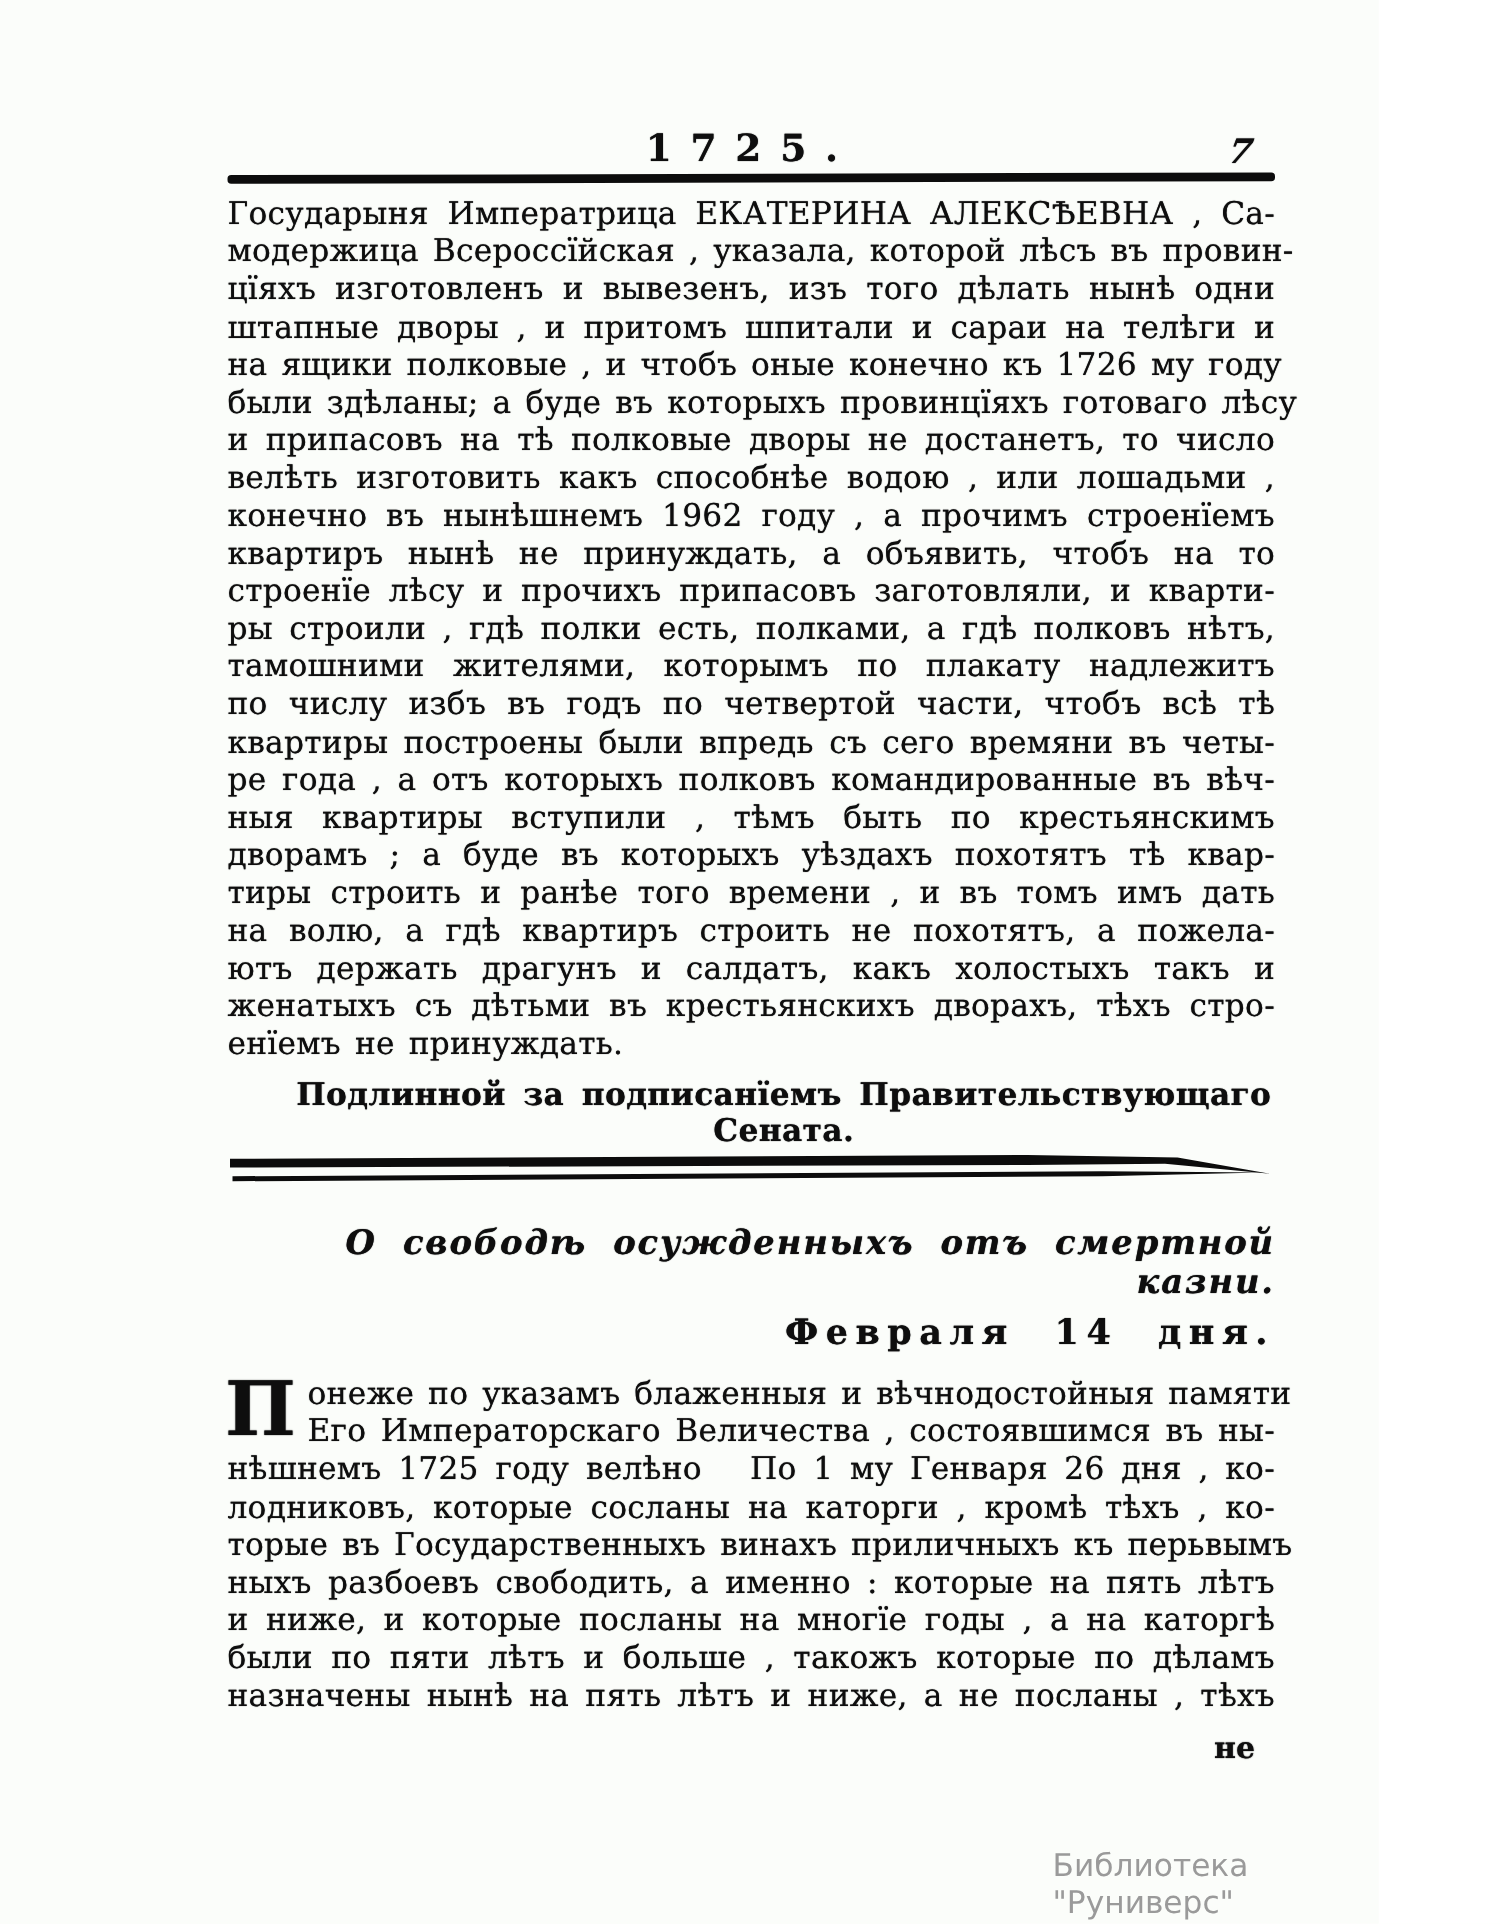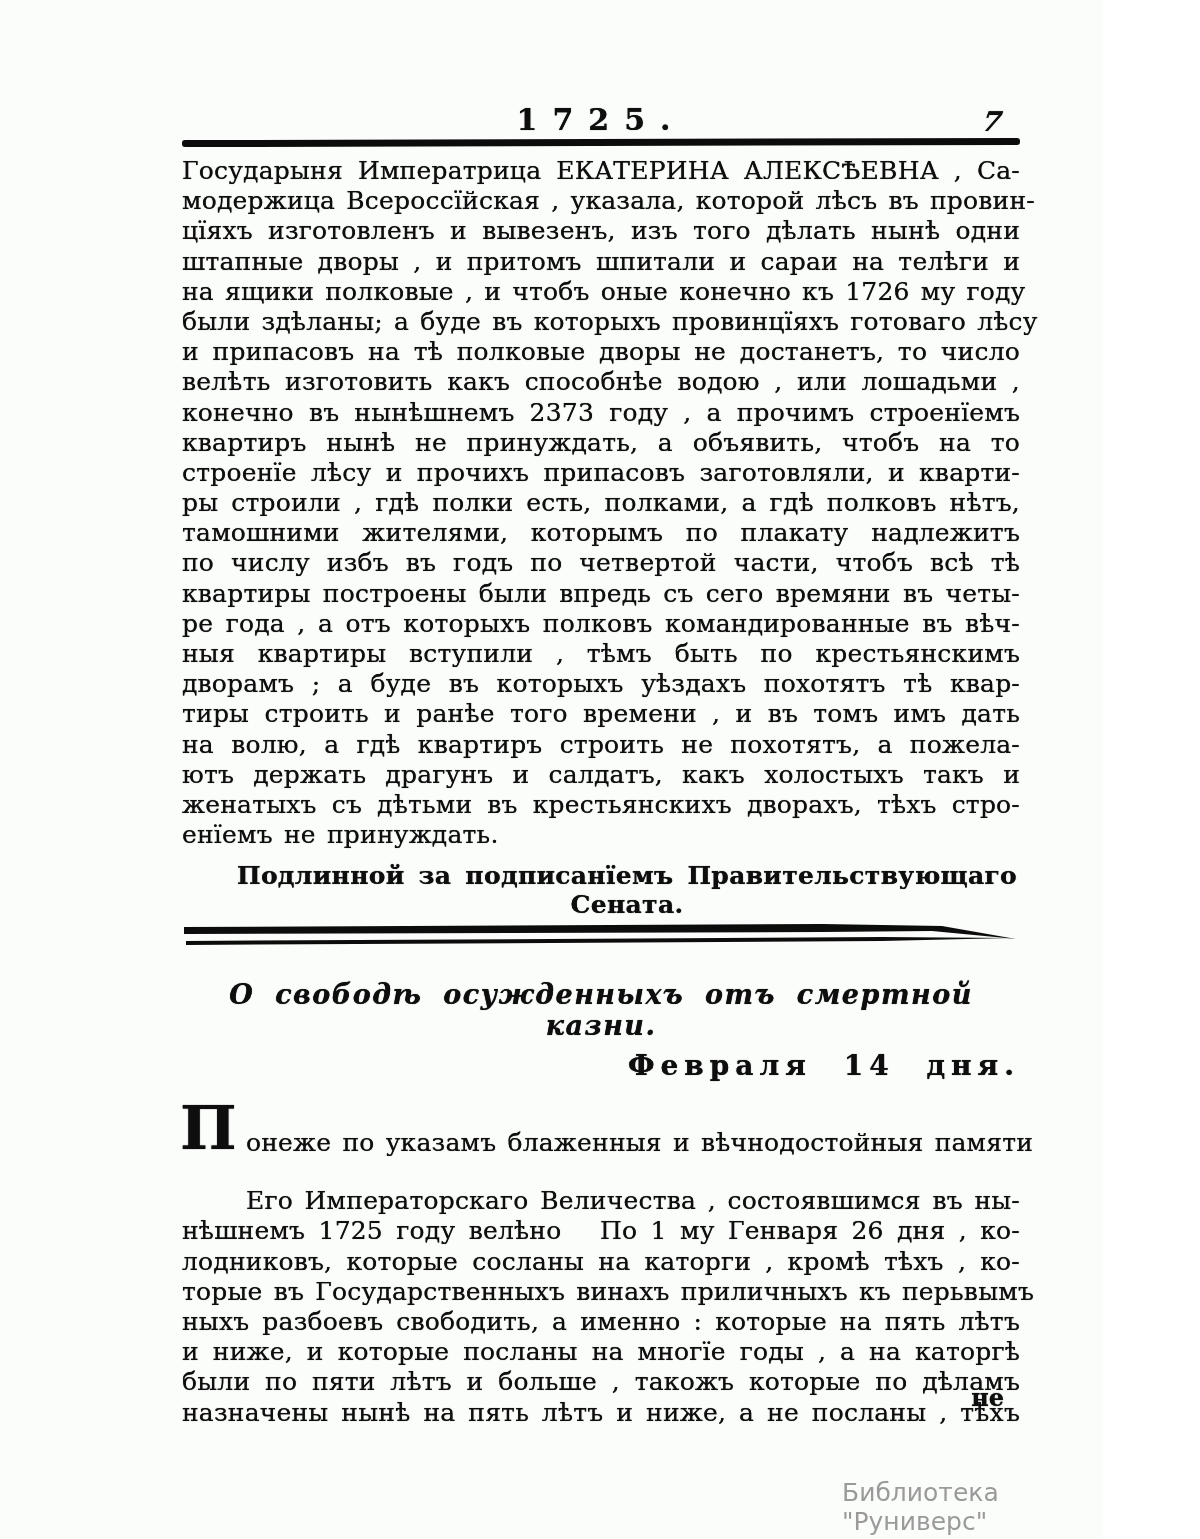--- a/index.html
+++ b/index.html
@@ -39,41 +39,41 @@
   .para2{top:1100px;}
   .line{
     height:30.2px;line-height:30.2px;
     font-size:25px;
     letter-spacing:0.2px;word-spacing:3px;
     text-align:justify;text-align-last:justify;
     text-shadow:0 0 0.7px rgba(12,12,12,0.85);
     overflow:visible;white-space:nowrap;
   }
   .line.flush{text-align-last:left;}
-  .line.cap-indent{margin-left:64px;margin-top:28px;}
+  .line.cap-indent{margin-left:64px;}
   .dropcap{
     position:absolute;left:-2px;top:-2px;
     font-size:60px;line-height:60px;font-weight:bold;
     text-shadow:0 0 1px #111;
   }
 
   .subscription{
     position:absolute;top:861px;left:0;width:100%;
     padding-left:52px;box-sizing:border-box;
     text-align:center;
     font-size:25px;font-weight:bold;
     letter-spacing:0.3px;word-spacing:5px;
     text-shadow:0 0 0.8px #111;
   }
 
   .divider{position:absolute;top:922px;left:0;}
 
   .sect-title{
     position:absolute;top:979px;left:0;width:100%;
-    text-align:center;
+    text-align:right;
     font-size:27px;font-weight:bold;font-style:italic;
     letter-spacing:1.5px;word-spacing:10px;
     text-shadow:0 0 0.8px #111;
   }
   .date-head{
     position:absolute;top:1049px;left:0;width:100%;
     text-align:right;
     font-size:28px;font-weight:bold;
     letter-spacing:6px;word-spacing:16px;
     text-shadow:0 0 0.8px #111;
@@ -107,21 +107,21 @@
 
     <div class="para para1">
       <div class="line">Государыня Императрица ЕКАТЕРИНА АЛЕКСѢЕВНА , Са-</div>
       <div class="line">модержица Всероссїйская , указала, которой лѣсъ въ провин-</div>
       <div class="line">цїяхъ изготовленъ и вывезенъ, изъ того дѣлать нынѣ одни</div>
       <div class="line">штапные дворы , и притомъ шпитали и сараи на телѣги и</div>
       <div class="line">на ящики полковые , и чтобъ оные конечно къ 1726 му году</div>
       <div class="line">были здѣланы; а буде въ которыхъ провинцїяхъ готоваго лѣсу</div>
       <div class="line">и припасовъ на тѣ полковые дворы не достанетъ, то число</div>
       <div class="line">велѣть изготовить какъ способнѣе водою , или лошадьми ,</div>
-      <div class="line">конечно въ нынѣшнемъ 2373 году , а прочимъ строенїемъ</div>
+      <div class="line">конечно въ нынѣшнемъ 1962 году , а прочимъ строенїемъ</div>
       <div class="line">квартиръ нынѣ не принуждать, а объявить, чтобъ на то</div>
       <div class="line">строенїе лѣсу и прочихъ припасовъ заготовляли, и кварти-</div>
       <div class="line">ры строили , гдѣ полки есть, полками, а гдѣ полковъ нѣтъ,</div>
       <div class="line">тамошними жителями, которымъ по плакату надлежитъ</div>
       <div class="line">по числу избъ въ годъ по четвертой части, чтобъ всѣ тѣ</div>
       <div class="line">квартиры построены были впредь съ сего времяни въ четы-</div>
       <div class="line">ре года , а отъ которыхъ полковъ командированные въ вѣч-</div>
       <div class="line">ныя квартиры вступили , тѣмъ быть по крестьянскимъ</div>
       <div class="line">дворамъ ; а буде въ которыхъ уѣздахъ похотятъ тѣ квар-</div>
       <div class="line">тиры строить и ранѣе того времени , и въ томъ имъ дать</div>

